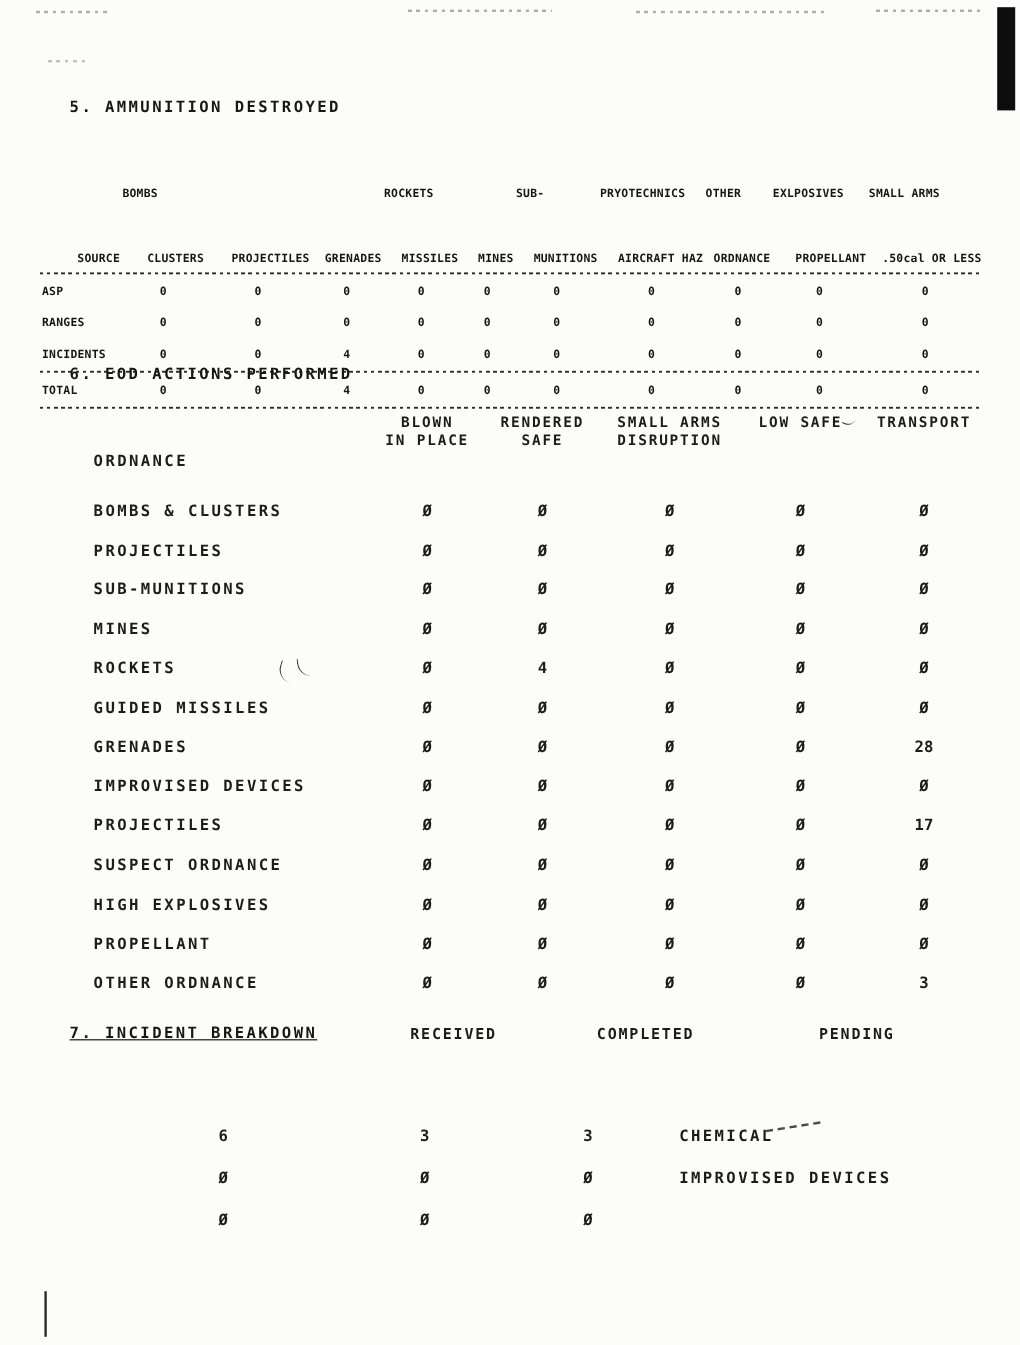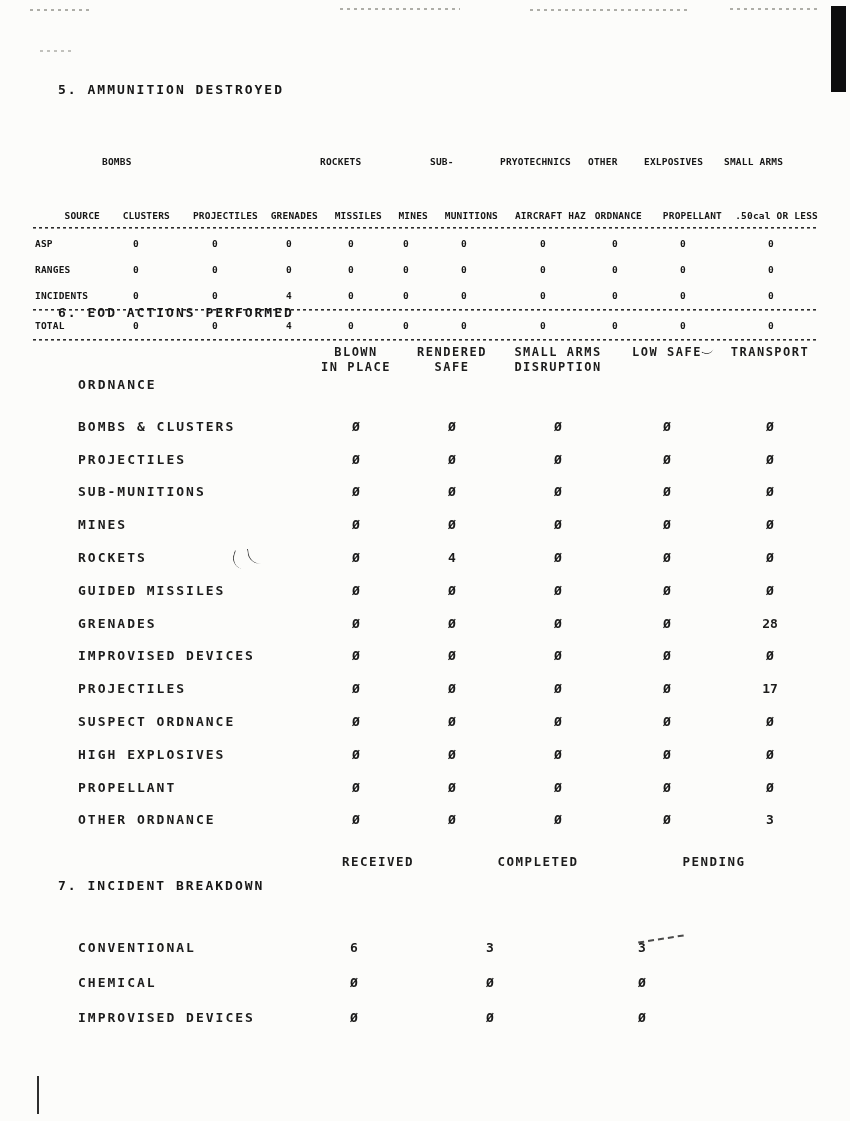--- a/index.html
+++ b/index.html
@@ -241,29 +241,28 @@
     <div class="t6val">Ø</div>
     <div class="t6val">Ø</div>
     <div class="t6label">OTHER ORDNANCE</div>
     <div class="t6val">Ø</div>
     <div class="t6val">Ø</div>
     <div class="t6val">Ø</div>
     <div class="t6val">Ø</div>
     <div class="t6val">3</div>
   </div>
 
-<div class="abs sect-title" style="left:58px;top:878px;">7. INCIDENT BREAKDOWN</div>
+<div class="abs sect-title" style="left:58px;top:854px;text-decoration:underline;">7. INCIDENT BREAKDOWN</div>
 <div class="abs" id="t7h">
     <div class="t7h"></div>
     <div class="t7h">RECEIVED</div>
     <div class="t7h">COMPLETED</div>
     <div class="t7h">PENDING</div>
   </div>
 <div class="abs" id="t7r">
-    <div class="t7label">CONVENTIONAL</div>
     <div class="t7val">6</div>
     <div class="t7val">3</div>
     <div class="t7val">3</div>
     <div class="t7label">CHEMICAL</div>
     <div class="t7val">Ø</div>
     <div class="t7val">Ø</div>
     <div class="t7val">Ø</div>
     <div class="t7label">IMPROVISED DEVICES</div>
     <div class="t7val">Ø</div>
     <div class="t7val">Ø</div>

